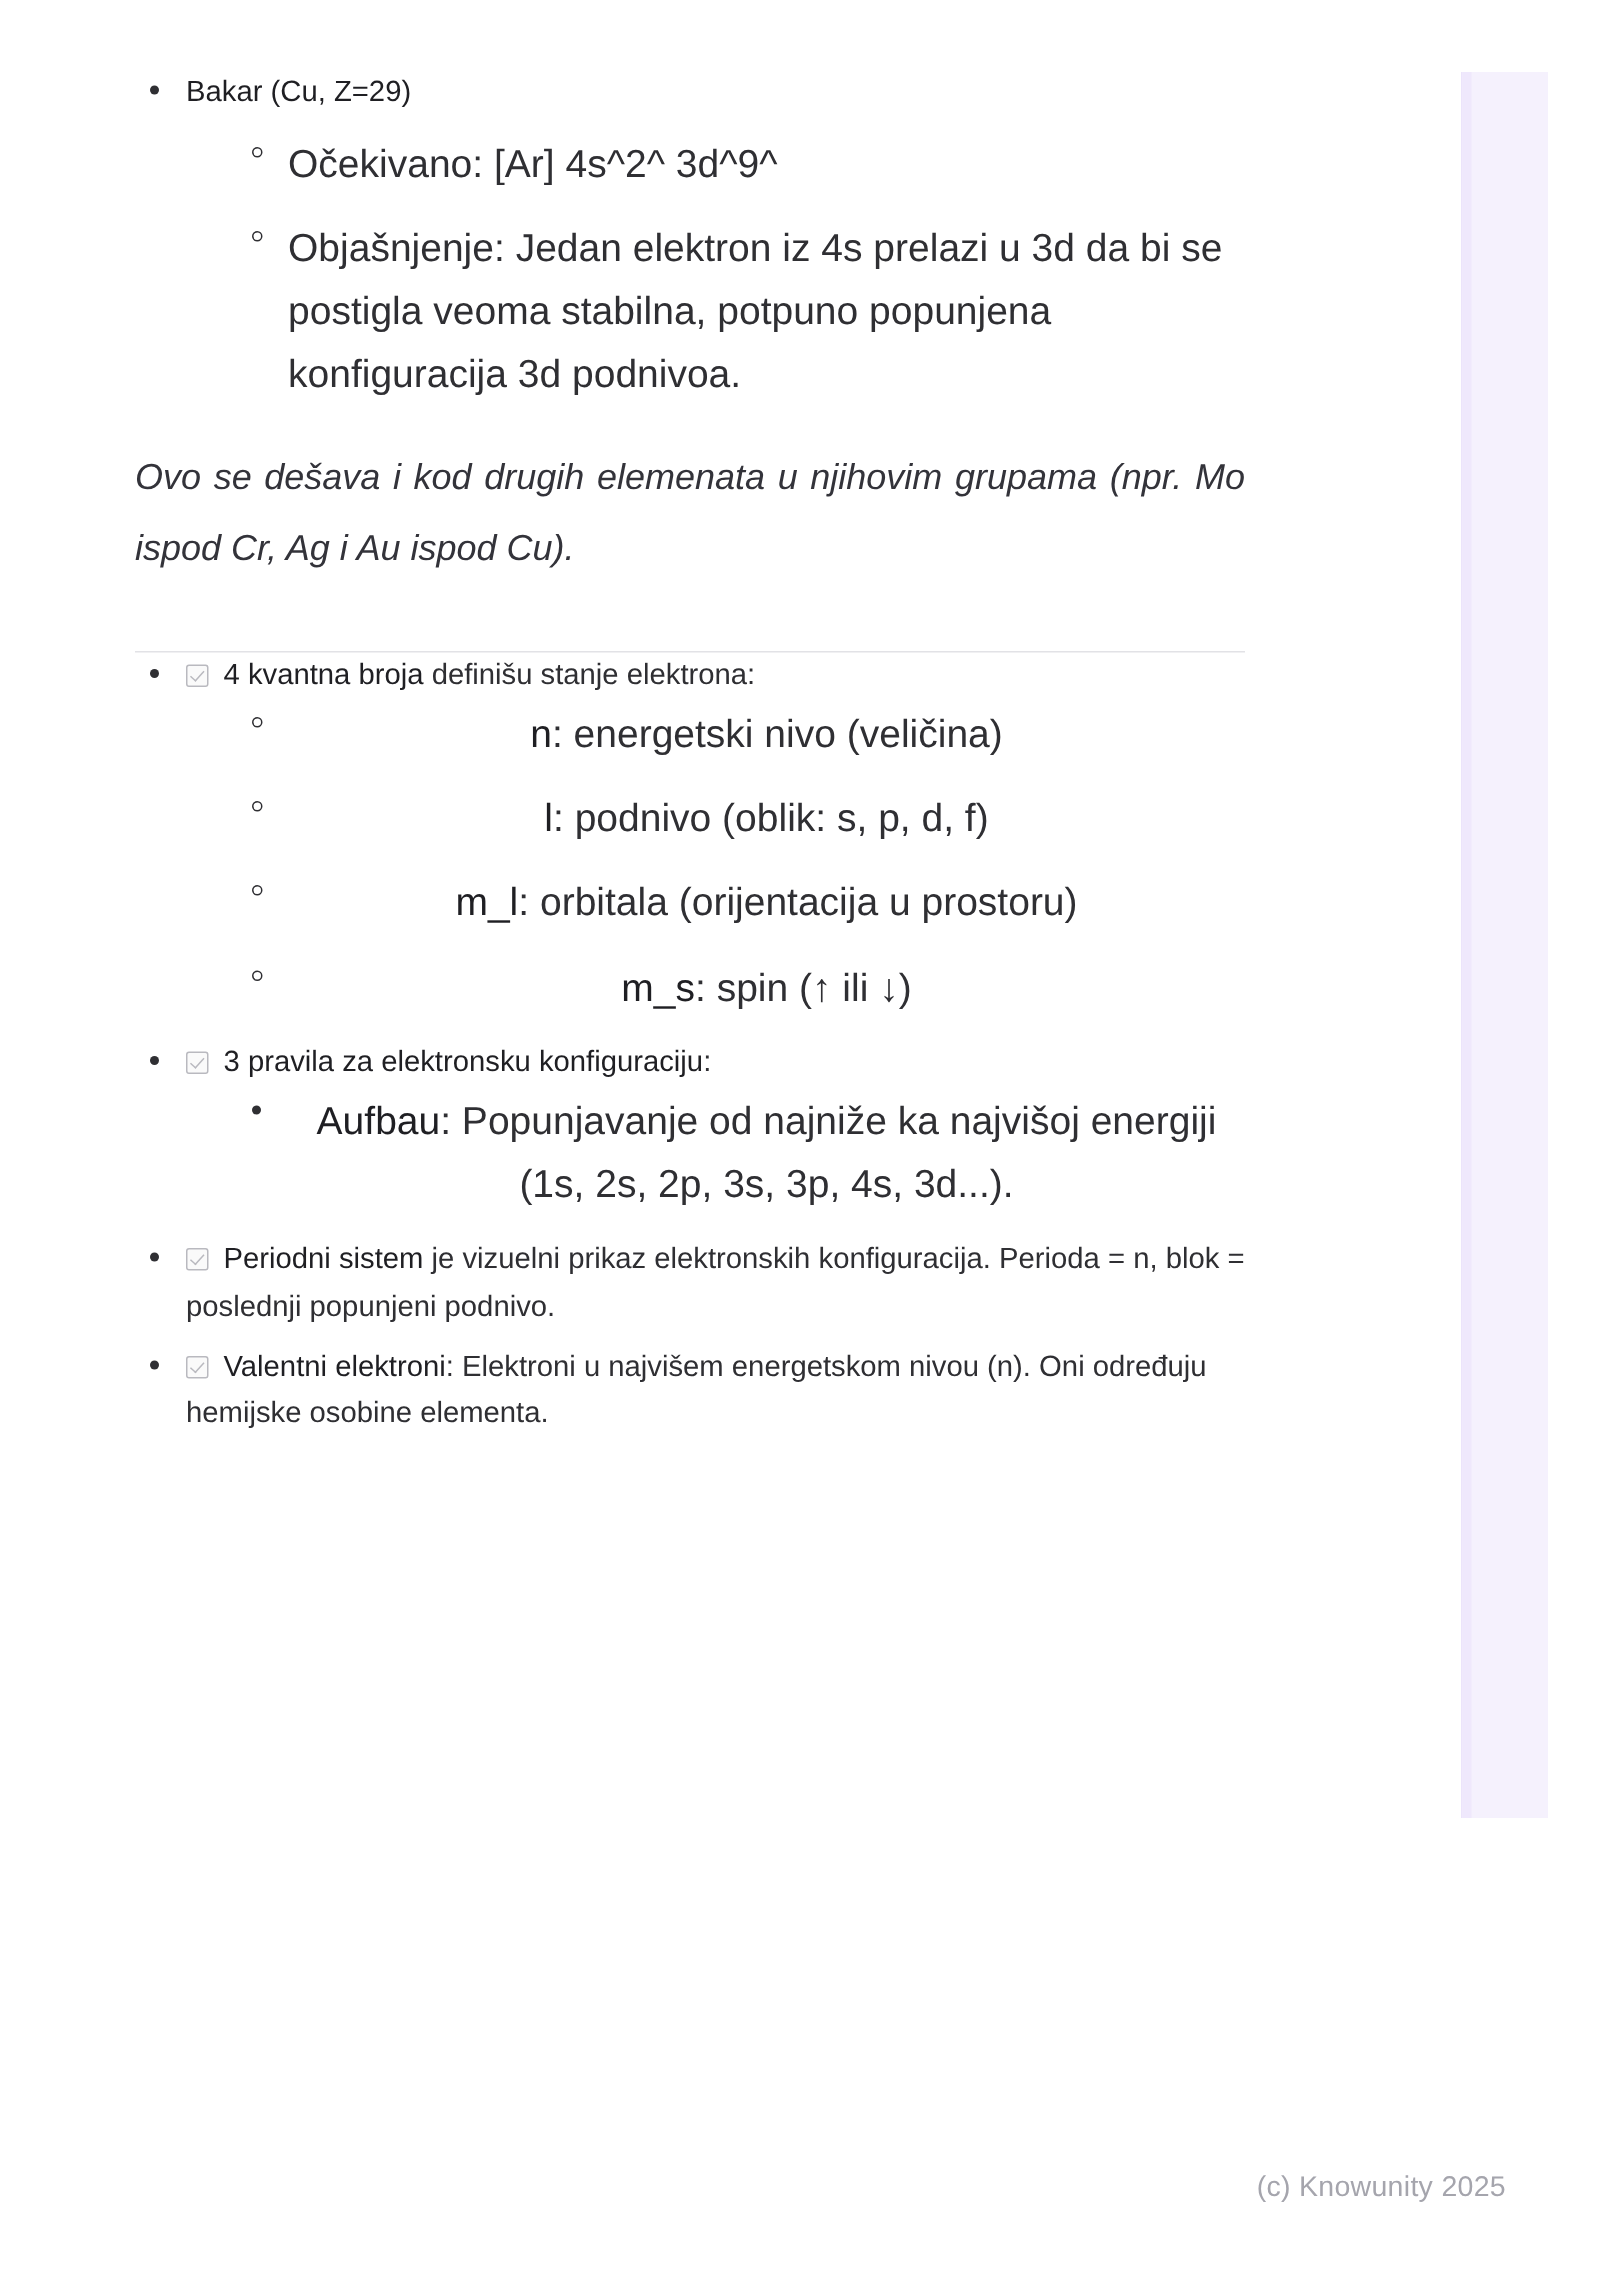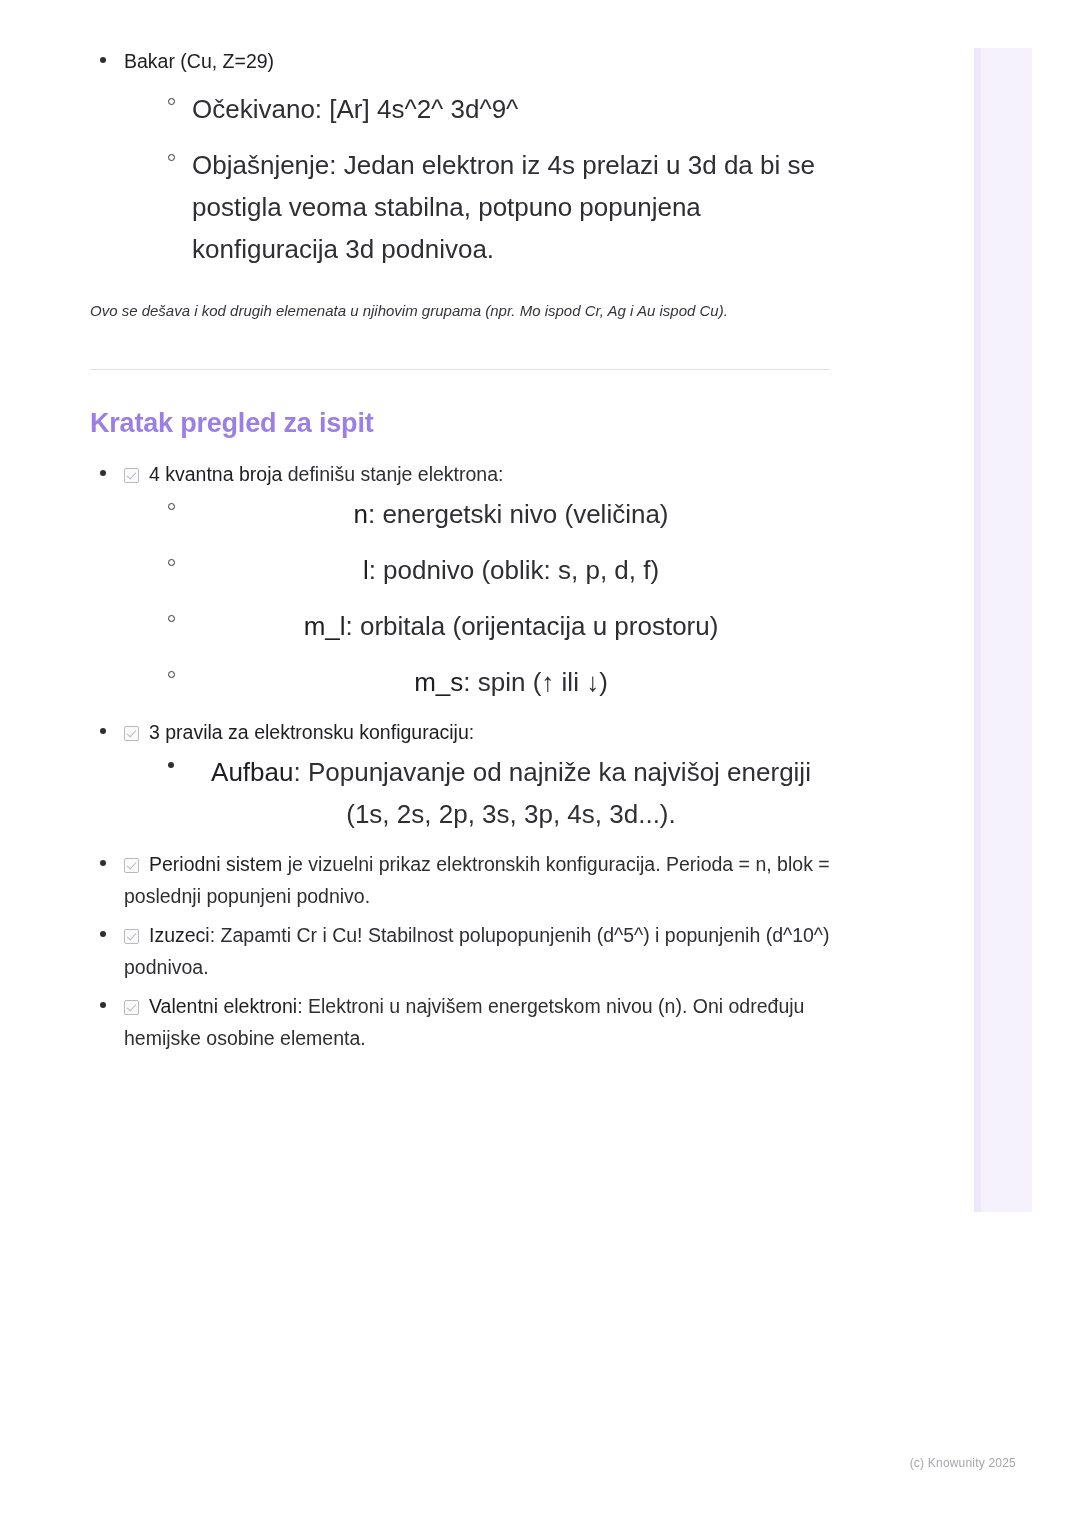--- a/index.html
+++ b/index.html
@@ -91,21 +91,21 @@
   .sub-tight { margin: 2px 0 0 34px; text-align: center; }
 
   b, strong { font-weight: 400; color: #1f1f23; }
 
   
   .top-list { margin-top: 2px; }
   .top-list > li.lvl1 { margin-bottom: 4px; }
 
   .italic-note {
     font-style: italic;
-    font-size: 15px;
+    font-size: 24px;
     line-height: 1.95;
     margin: 26px 0 0 0;
     color: #33333a;
     text-align: justify;
     max-width: 740px;
   }
 
   hr.rule {
     border: none;
     border-top: 1px solid #e2e2e6;
@@ -140,23 +140,23 @@
     top: 1px;
     width: 4px;
     height: 8px;
     border: solid #b9b9bf;
     border-width: 0 1.6px 1.6px 0;
     transform: rotate(42deg);
   }
 
   .footer {
     position: absolute;
-    right: 64px;
+    right: 76px;
     bottom: 58px;
-    font-size: 12px;
+    font-size: 19px;
     color: #a5a5ad;
     letter-spacing: 0.2px;
   }
 </style>
 </head>
 <body>
 
 <div class="side-strip">
   <div class="side-strip-inner"></div>
 </div>
@@ -177,21 +177,20 @@
           <span>Objašnjenje: </span><span>Jedan elektron iz 4s prelazi u 3d da bi se postigla veoma stabilna, potpuno popunjena konfiguracija 3d podnivoa.</span>
         </li>
       </ul>
     </li>
   </ul>
 
   <p class="italic-note">Ovo se dešava i kod drugih elemenata u njihovim grupama (npr. Mo ispod Cr, Ag i Au ispod Cu).</p>
 
   <hr class="rule">
 
-  <h2 class="section">Kratak pregled za ispit</h2>
 
   <ul>
 
     <li class="lvl1">
       <span class="bul"></span>
       <span class="chk"></span><b>4 kvantna broja</b><span> definišu stanje elektrona:</span>
       <ul class="sub-tight">
         <li class="lvl2">
           <span class="bul"></span>
           <b>n</b><span>: energetski nivo (veličina)</span>
@@ -220,24 +219,20 @@
           <b>Aufbau</b><span>: Popunjavanje od najniže ka najvišoj energiji (1s, 2s, 2p, 3s, 3p, 4s, 3d...).</span>
         </li>
       </ul>
     </li>
 
     <li class="lvl1">
       <span class="bul"></span>
       <span class="chk"></span><b>Periodni sistem</b><span> je vizuelni prikaz elektronskih konfiguracija. Perioda = n, blok = poslednji popunjeni podnivo.</span>
     </li>
 
-    <li class="lvl1">
-      <span class="bul"></span>
-      <span class="chk"></span><b>Izuzeci</b><span>: Zapamti Cr i Cu! Stabilnost polupopunjenih (d^5^) i popunjenih (d^10^) podnivoa.</span>
-    </li>
 
     <li class="lvl1">
       <span class="bul"></span>
       <span class="chk"></span><b>Valentni elektroni</b><span>: Elektroni u najvišem energetskom nivou (n). Oni određuju hemijske osobine elementa.</span>
     </li>
 
   </ul>
 </div>
 
 <div class="footer">(c) Knowunity 2025</div>

